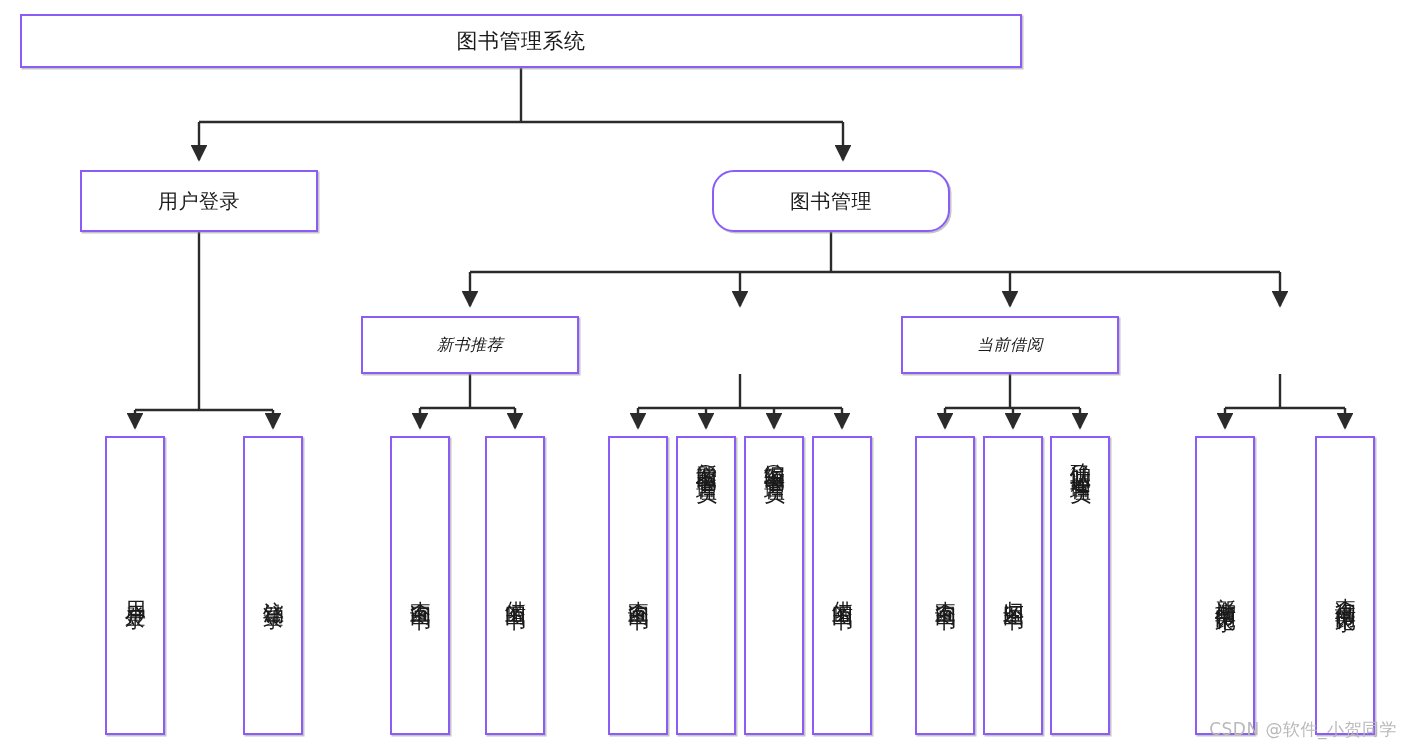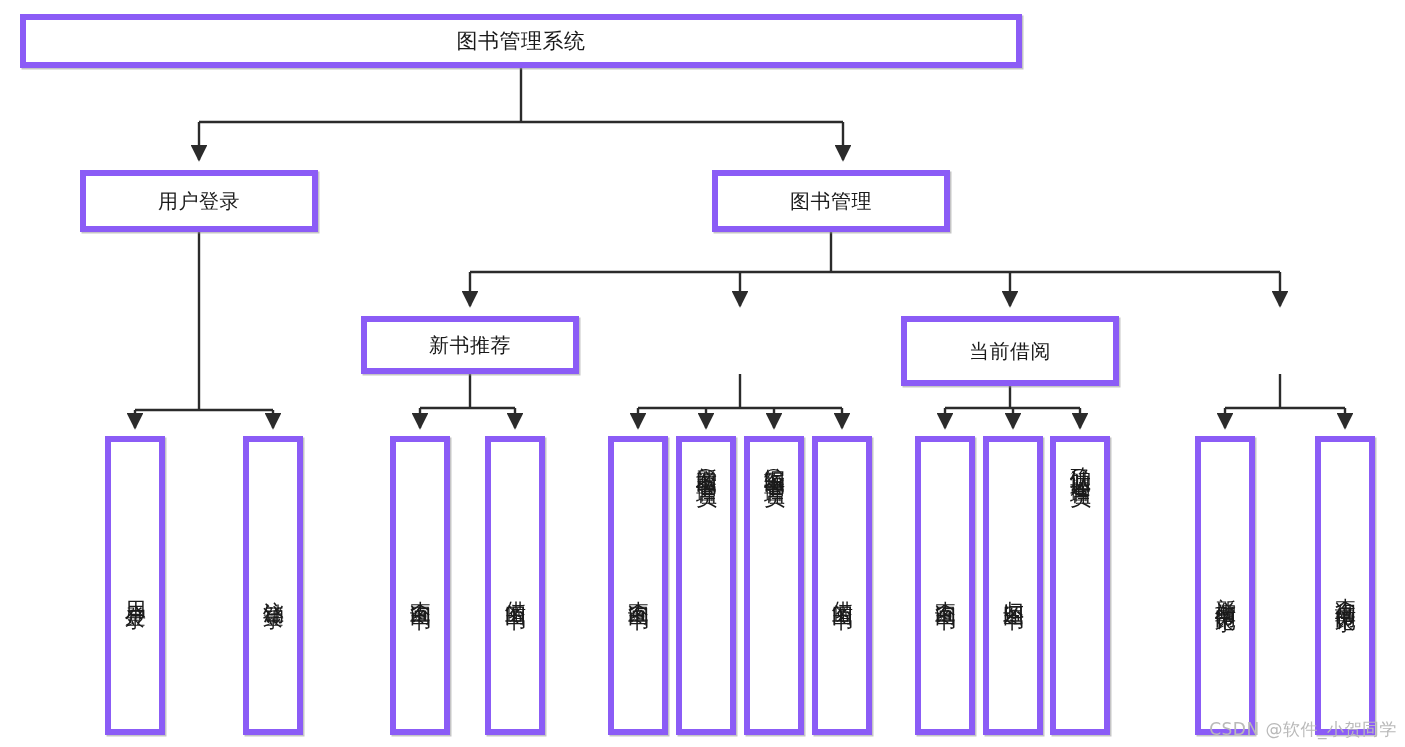--- a/index.html
+++ b/index.html
@@ -19,37 +19,37 @@
     position: absolute;
     left: 0; top: 0;
     width: 1405px;
     height: 747px;
     pointer-events: none;
   }
   .node {
     position: absolute;
     box-sizing: border-box;
     background: #ffffff;
-    border: 6px solid #8b5cf6;
+    border: 2px solid #8b5cf6;
     box-shadow: 1.5px 1.5px 0 0 rgba(150,150,150,0.55);
     display: flex;
     align-items: center;
     justify-content: center;
     color: #1a1a1a;
     z-index: 2;
   }
   .node .lbl {
     display: block;
     text-align: center;
     line-height: 1.25;
     letter-spacing: 0.5px;
   }
   .node.root { font-size: 21px; }
   .node.lvl2 { font-size: 20px; }
-  .node.lvl3 { font-size: 20px; }
+  .node.lvl3 { font-size: 16px; font-style: italic; }
 
   .node.leaf {
     align-items: flex-start;
     justify-content: center;
     padding-top: 8px;
   }
   .node.leaf .lbl {
     writing-mode: vertical-rl;
     text-orientation: upright;
     font-size: 21px;
@@ -124,28 +124,28 @@
     </g>
   </svg>
 
   <div class="node root" style="left:20px; top:14px; width:1002px; height:54px;">
     <span class="lbl">图书管理系统</span>
   </div>
 
   <div class="node lvl2" style="left:80px; top:170px; width:238px; height:62px;">
     <span class="lbl">用户登录</span>
   </div>
-  <div class="node lvl2" style="left:712px; top:170px; width:238px; height:62px;">
+  <div class="node lvl2" style="left:712px; top:170px; width:238px; height:62px;border-radius:22px;">
     <span class="lbl">图书管理</span>
   </div>
 
   <div class="node lvl3" style="left:361px; top:316px; width:218px; height:58px;">
     <span class="lbl">新书推荐</span>
   </div>
-  <div class="node lvl3" style="left:901px; top:316px; width:218px; height:70px;">
+  <div class="node lvl3" style="left:901px; top:316px; width:218px; height:58px;">
     <span class="lbl">当前借阅</span>
   </div>
 
   <div class="node leaf" style="left:105px; top:436px; width:60px; height:299px; align-items:center;">
     <span class="lbl">用户登录</span>
   </div>
   <div class="node leaf" style="left:243px; top:436px; width:60px; height:299px; align-items:center;">
     <span class="lbl">注销登录</span>
   </div>
 

